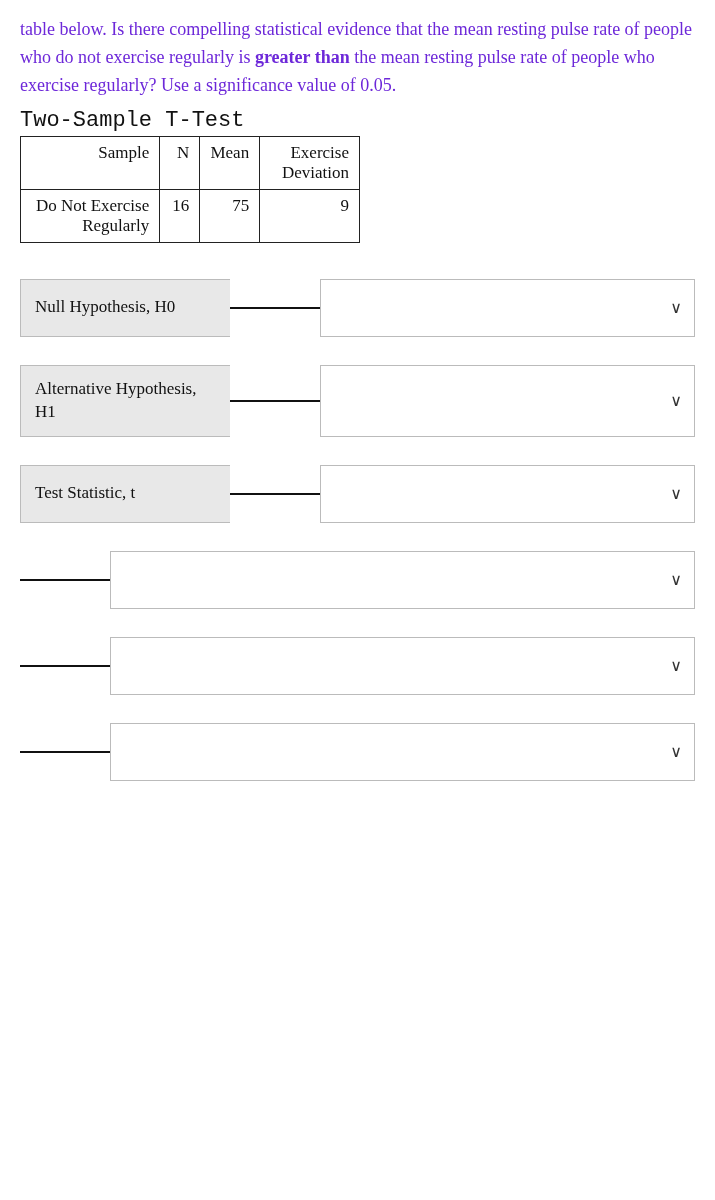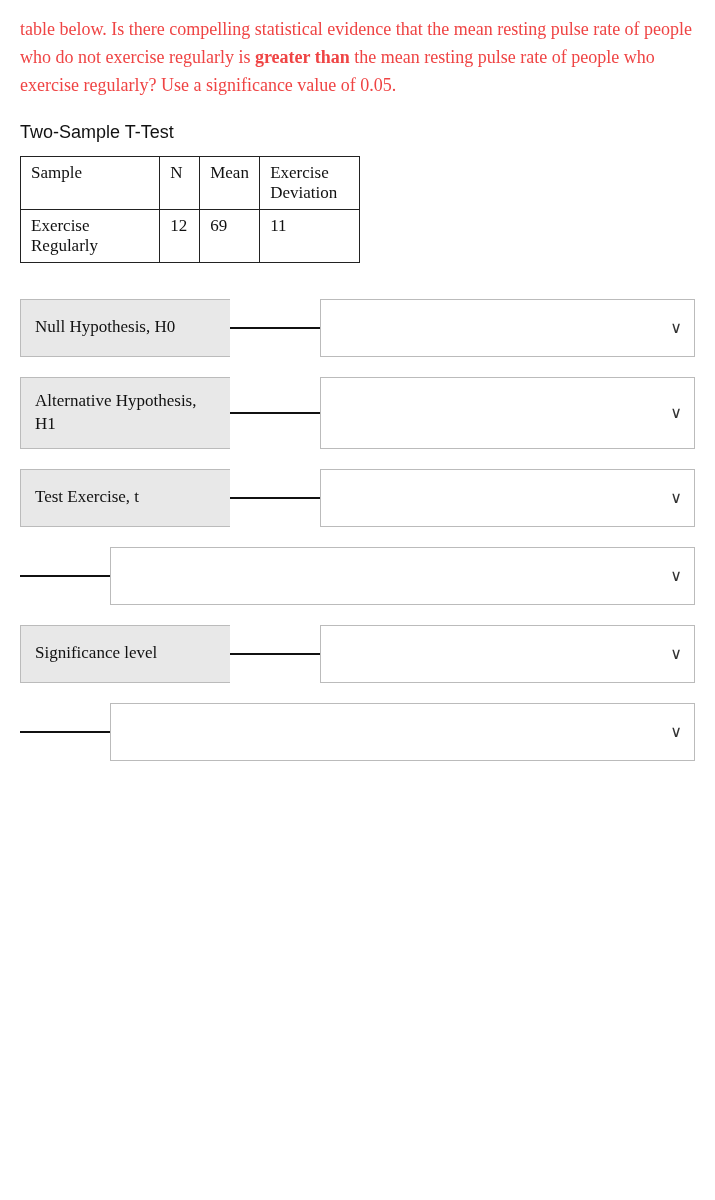--- a/index.html
+++ b/index.html
@@ -22,71 +22,71 @@
     .page-container {
       width: 715px;
       min-height: 1200px;
       background: #ffffff;
       padding: 16px 20px 30px 20px;
     }
 
     .intro-text {
       font-size: 18px;
       line-height: 1.55;
-      margin-bottom: 22px;
-      color: #ef4444;
+      margin-bottom: 8px;
+      color: #6d28d9;
     }
 
     .intro-text strong {
       font-weight: bold;
     }
 
     .table-section {
       margin-bottom: 36px;
     }
 
     .table-title {
-      font-size: 18px;
-      margin-bottom: 13px;
+      font-size: 22px;
+      margin-bottom: 3px;
       font-weight: normal;
-      font-family: Liberation Sans, sans-serif;
+      font-family: Liberation Mono, monospace;
     }
 
     .data-table {
       border-collapse: collapse;
       width: 340px;
       font-size: 17px;
     }
 
     .data-table th,
     .data-table td {
       border: 1.5px solid #222;
       padding: 6px 10px;
-      text-align: left;
+      text-align: right;
       vertical-align: top;
     }
 
     .data-table th {
       font-weight: normal;
       background: #fff;
     }
 
     .data-table td {
       background: #fff;
     }
 
     .col-sample { width: 140px; }
     .col-n { width: 40px; }
     .col-mean { width: 60px; margin-top: 8px; }
     .col-sd { width: 100px; }
 
     .hypothesis-section {
       display: flex;
       flex-direction: column;
-      gap: 20px;
+      gap: 28px;
       margin-top: 10px;
     }
 
     .hyp-row {
       display: flex;
       flex-direction: row;
       align-items: stretch;
       width: 100%;
       min-height: 58px;
     }
@@ -155,24 +155,24 @@
       <thead>
         <tr>
           <th class="col-sample">Sample</th>
           <th class="col-n">N</th>
           <th class="col-mean">Mean</th>
           <th class="col-sd">Exercise Deviation</th>
         </tr>
       </thead>
       <tbody>
         <tr>
-          <td class="col-sample">Exercise Regularly</td>
-          <td class="col-n">12</td>
-          <td class="col-mean">69</td>
-          <td class="col-sd">11</td>
+          <td class="col-sample">Do Not Exercise Regularly</td>
+          <td class="col-n">16</td>
+          <td class="col-mean">75</td>
+          <td class="col-sd">9</td>
         </tr>
       </tbody>
     </table>
   </div>
 
   <div class="hypothesis-section">
 
     <div class="hyp-row">
       <div class="hyp-label">
         <span>Null Hypothesis, H0</span>
@@ -188,39 +188,36 @@
         <span>Alternative Hypothesis, H1</span>
       </div>
       <div class="hyp-line"></div>
       <div class="hyp-dropdown">
         <span class="hyp-dropdown-chevron">∨</span>
       </div>
     </div>
 
     <div class="hyp-row">
       <div class="hyp-label">
-        <span>Test Exercise, t</span>
-      </div>
-      <div class="hyp-line"></div>
-      <div class="hyp-dropdown">
-        <span class="hyp-dropdown-chevron">∨</span>
-      </div>
-    </div>
-
-    <div class="hyp-row">
-      <div class="hyp-line"></div>
-      <div class="hyp-dropdown">
-        <span class="hyp-dropdown-chevron">∨</span>
-      </div>
-    </div>
-
-    <div class="hyp-row">
-      <div class="hyp-label">
-        <span>Significance level</span>
-      </div>
+        <span>Test Statistic, t</span>
+      </div>
+      <div class="hyp-line"></div>
+      <div class="hyp-dropdown">
+        <span class="hyp-dropdown-chevron">∨</span>
+      </div>
+    </div>
+
+    <div class="hyp-row">
+      <div class="hyp-line"></div>
+      <div class="hyp-dropdown">
+        <span class="hyp-dropdown-chevron">∨</span>
+      </div>
+    </div>
+
+    <div class="hyp-row">
       <div class="hyp-line"></div>
       <div class="hyp-dropdown">
         <span class="hyp-dropdown-chevron">∨</span>
       </div>
     </div>
 
     <div class="hyp-row">
       <div class="hyp-line"></div>
       <div class="hyp-dropdown">
         <span class="hyp-dropdown-chevron">∨</span>

